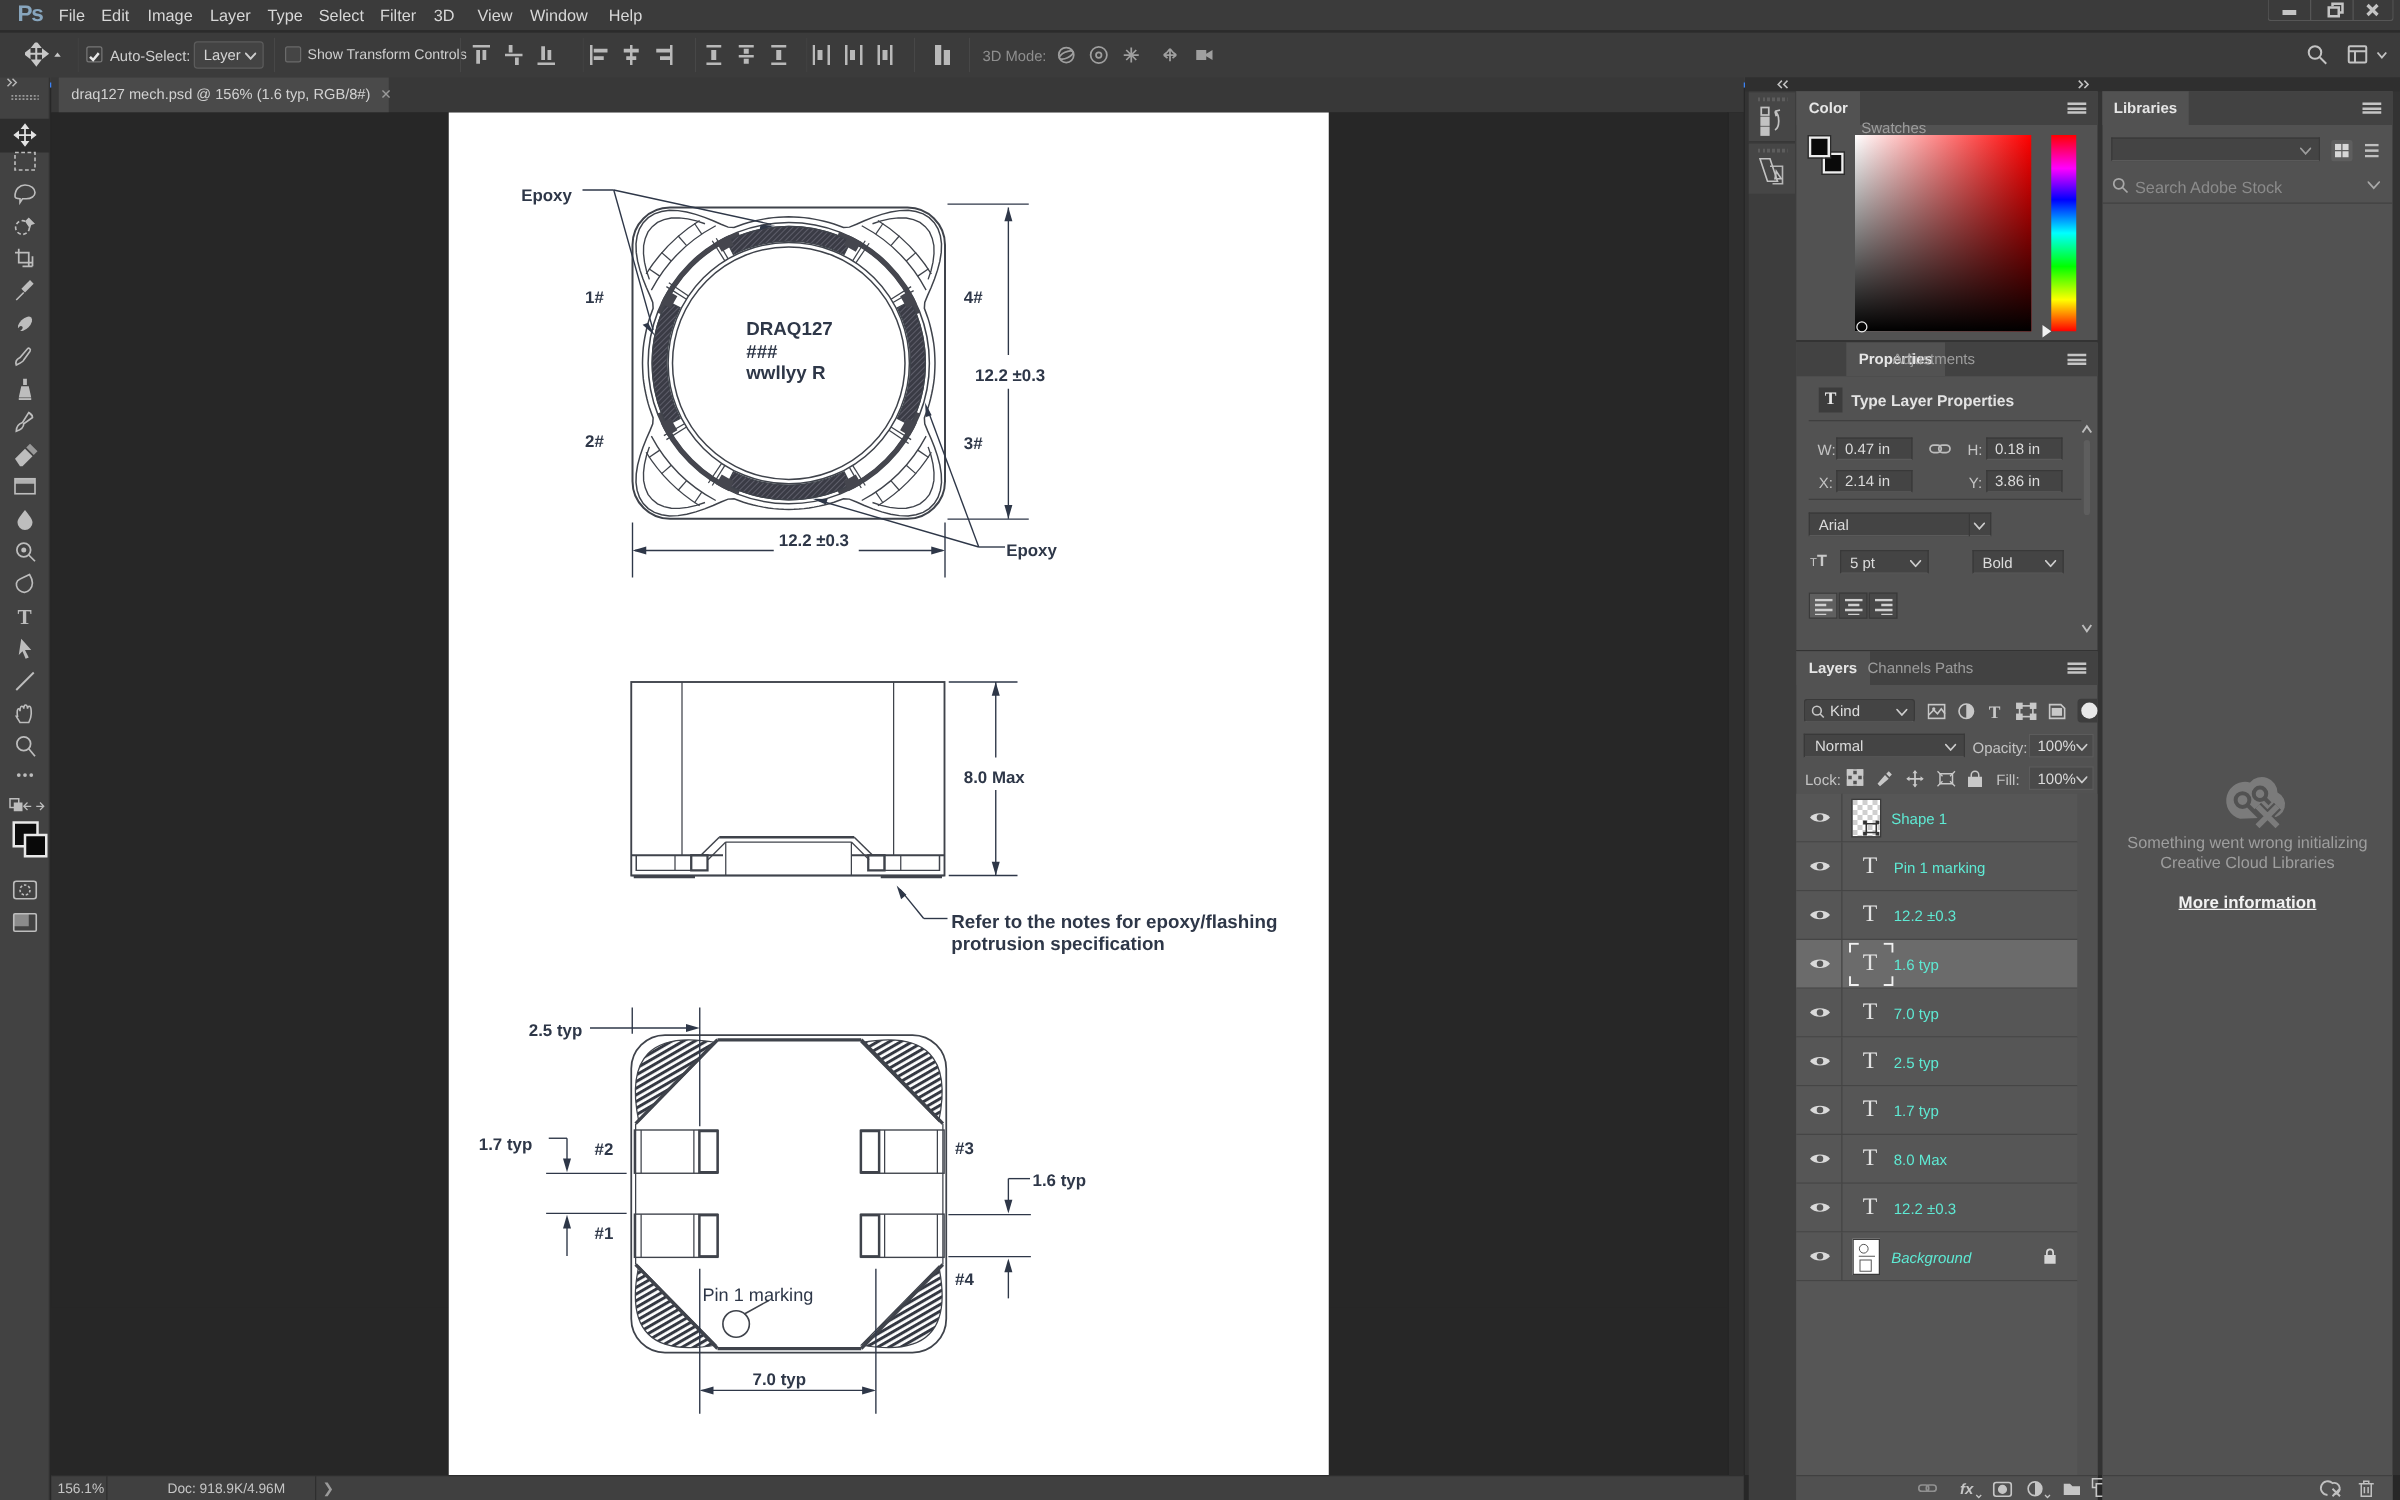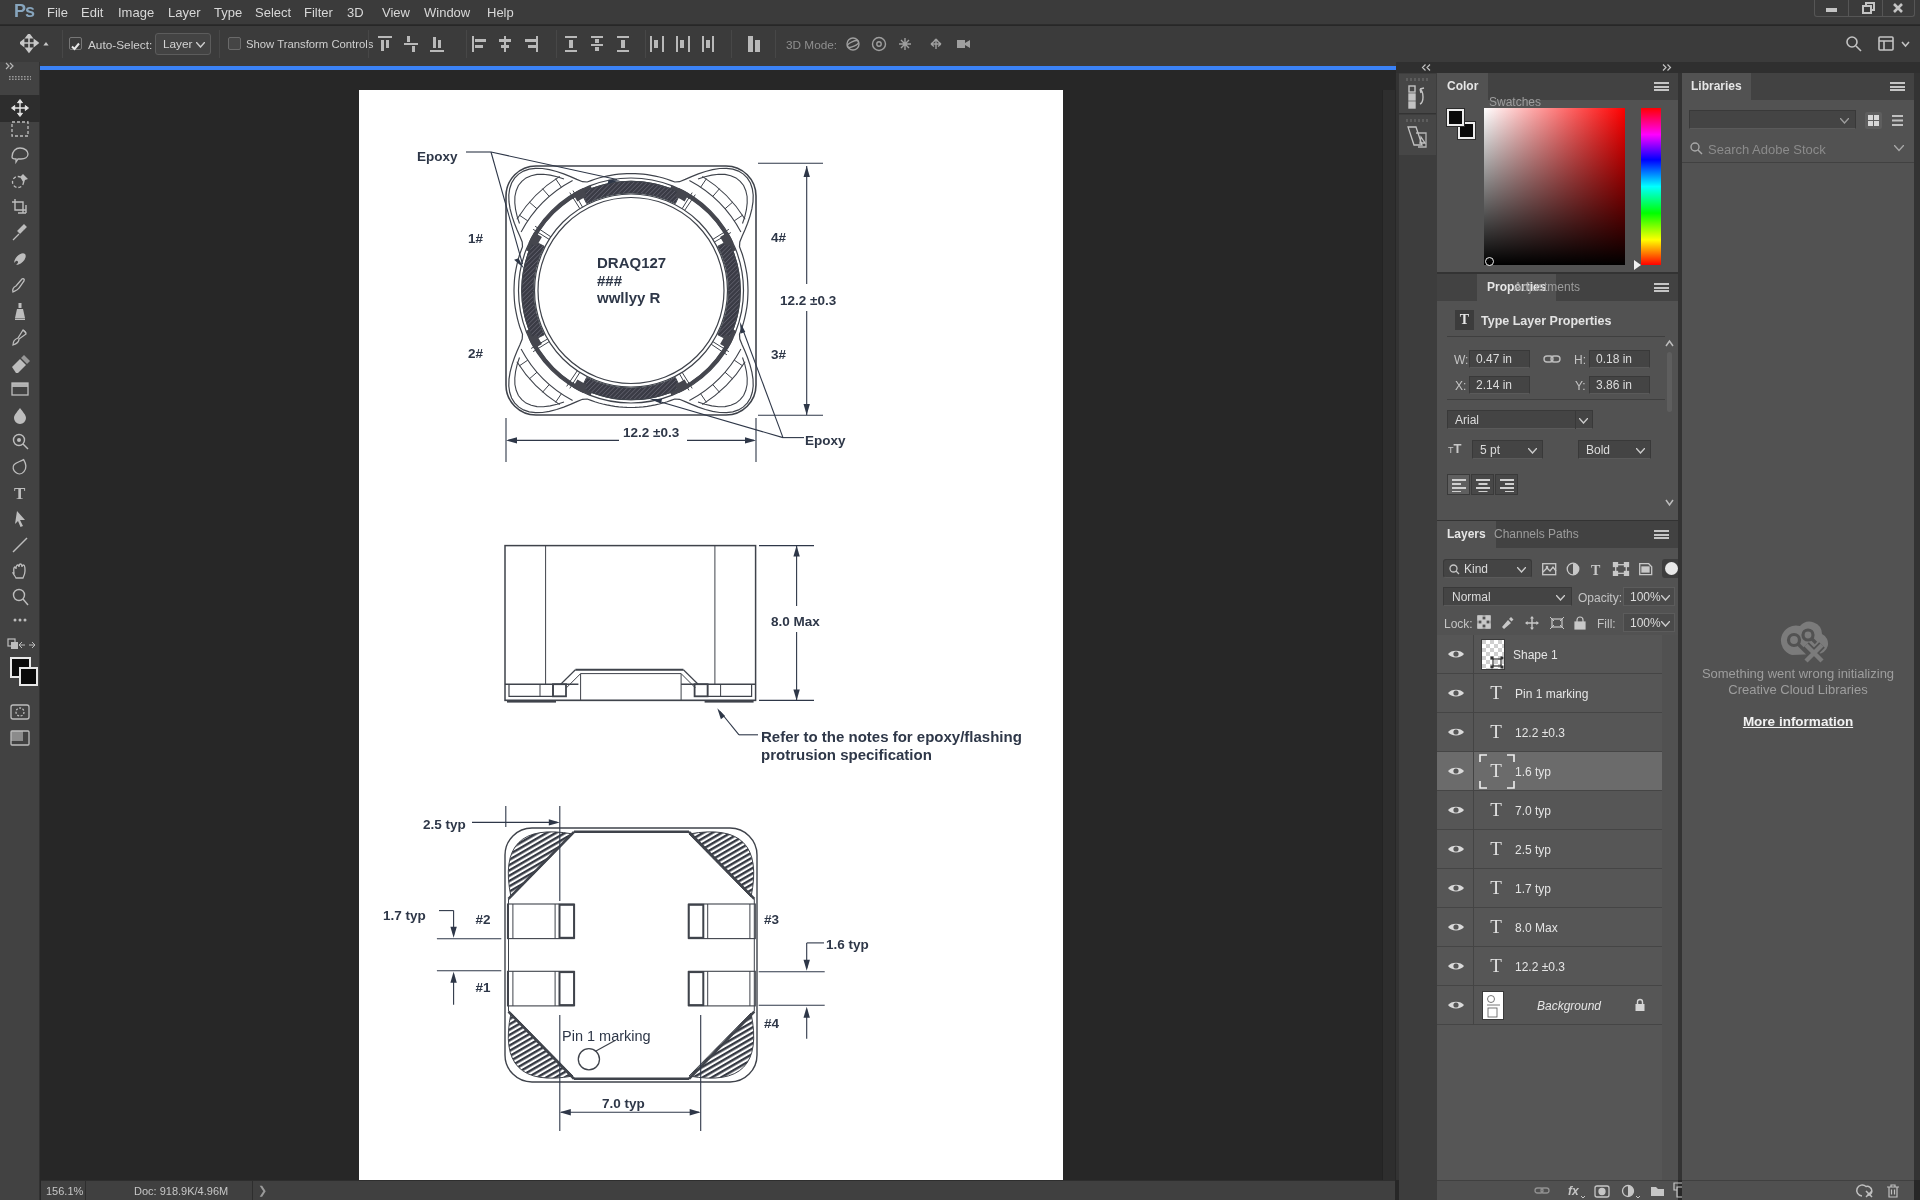--- a/index.html
+++ b/index.html
@@ -27,21 +27,21 @@
 .panel{position:absolute;background:#525252;}
 .ptabbar{position:absolute;left:0;top:0;right:0;height:27px;background:#424242;}
 .ptab{position:absolute;top:0;height:27px;line-height:27px;font-size:12px;color:#9d9d9d;padding:0 13px;}
 .ptab.act{background:#525252;color:#e6e6e6;font-weight:bold;}
 .burger{position:absolute;width:15px;height:9px;border-top:2px solid #c5c5c5;border-bottom:2px solid #c5c5c5;}
 .burger:after{content:"";display:block;margin-top:2px;border-top:2px solid #c5c5c5;}
 .fld{position:absolute;background:#444444;border:1px solid #393939;border-bottom:1px solid #5a5a5a;color:#dcdcdc;font-size:12px;}
 label.pl{position:absolute;font-size:12px;color:#c4c4c4;}
 
 .lrow{position:absolute;left:0;width:225px;height:39px;border-bottom:1px solid #454545;background:#565656;}
-.lrow .nm{position:absolute;left:78px;top:13px;font-size:12px;color:#e5e5e5;text-align:center;}
+.lrow .nm{position:absolute;left:78px;top:13px;font-size:12px;color:#5eead4;text-align:center;}
 .eye{position:absolute;left:10px;top:13px;width:18px;height:12px;}
 
 #status{left:41px;top:1180px;width:1354px;height:20px;background:#404040;border-top:1px solid #2e2e2e;color:#c6c6c6;font-size:11px;}
 </style>
 </head>
 <body>
 <div id="app">
 
   <div id="menubar" class="abs">
     <div class="ps">Ps</div>
@@ -286,20 +286,23 @@
     <g transform="translate(20,650)">
           <rect x="-9" y="-7" width="18" height="14" rx="2" fill="none" stroke="#bdbdbd" stroke-width="1.3"></rect>
           <circle cx="0" cy="0" r="4" fill="none" stroke="#bdbdbd" stroke-width="1.3" stroke-dasharray="2,1.5"></circle>
         </g>
     <g transform="translate(20,676)">
           <rect x="-9" y="-7" width="18" height="14" rx="1" fill="none" stroke="#bdbdbd" stroke-width="1.3"></rect>
           <rect x="-9" y="-7" width="12" height="10" fill="#bdbdbd" opacity="0.6"></rect>
         </g>
   </svg></div>
 
+  <div id="tabbar" class="abs">
+    <div id="doctab" style="width:264px;white-space:nowrap;">draq127 mech.psd @ 156% (1.6 typ, RGB/8#)<span style="color:#9a9a9a;margin-left:8px;font-size:11px;">✕</span></div>
+  </div>
 
   <div id="canvas" class="abs">
       <div style="position:absolute;right:0;top:0;width:13px;height:1090px;background:#2e2e2e;border-left:1px solid #232323;"></div>
     <div id="page"><svg id="drawsvg" width="704" height="1090" viewBox="0 0 704 1090">
 <defs>
 <pattern id="hb" width="4.6" height="4.6" patternUnits="userSpaceOnUse" patternTransform="rotate(60)">
               <rect width="4.6" height="4.6" fill="#ffffff"></rect>
               <rect width="2.4" height="4.6" fill="#343842"></rect>
             </pattern>
 <pattern id="hc" width="4.4" height="4.4" patternUnits="userSpaceOnUse" patternTransform="rotate(-45)">
@@ -816,21 +819,21 @@
           <circle cx="9" cy="6" r="2.6" fill="#565656"></circle>
         </svg>
 <div class="abs" style="left:36px;top:0;width:1px;height:39px;background:#444;"></div>
 <div class="abs" style="left:45px;top:5px;width:22px;height:29px;background:#ffffff;border:1px solid #3a3a3a;"><svg width="22" height="29" viewBox="0 0 22 29">
             <g stroke="#555" stroke-width="0.8" fill="none">
               <circle cx="8" cy="7" r="3.5"></circle>
               <rect x="5" y="16" width="9" height="9"></rect>
               <path d="M4,13 h13"></path>
             </g>
           </svg></div>
-<div class="nm" style="left:76px;font-style:italic;margin-left:24px;">Background</div>
+<div class="nm" style="left:76px;font-style:italic;">Background</div>
 <svg class="abs" style="left:197px;top:12px;" width="12" height="14" viewBox="0 0 12 14">
           <rect x="1.5" y="6" width="9" height="7" fill="#d5d5d5"></rect>
           <path d="M3.5,6 V4 a2.5,2.5 0 0 1 5,0 v2" stroke="#d5d5d5" stroke-width="1.4" fill="none"></path>
         </svg>
 </div>
 <div class="abs" style="left:41px;top:963px;width:225px;height:155px;background:#565656;"></div>
       <div class="abs" style="left:266px;top:573px;width:16px;height:545px;background:#515151;"></div>
 <div class="abs" style="left:41px;top:1118px;width:241px;height:20px;background:#505050;border-top:1px solid #404040;padding-left:28px;"><svg width="241" height="20" viewBox="0 0 241 20">
           <g stroke="#c6c6c6" stroke-width="1.3" fill="none">
             <g opacity="0.55">

